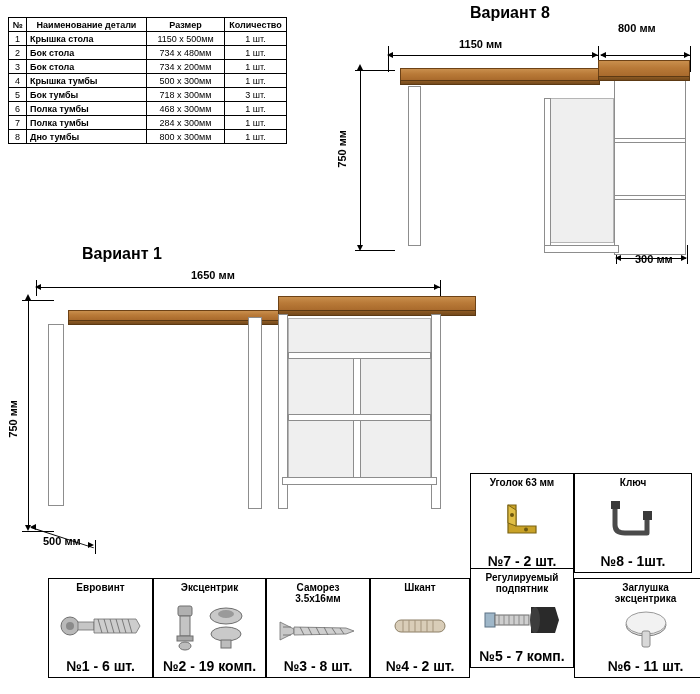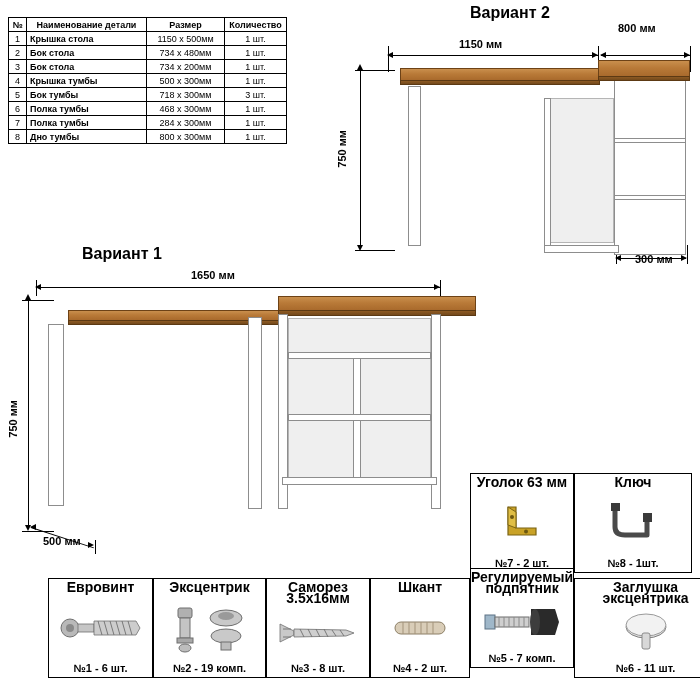--- a/index.html
+++ b/index.html
@@ -47,23 +47,23 @@
   .tick{background:#000;width:1px;}
   .ahead{width:0;height:0;border-style:solid;}
   .ahead.left{border-width:3.5px 6px 3.5px 0;border-color:transparent #000 transparent transparent;}
   .ahead.right{border-width:3.5px 0 3.5px 6px;border-color:transparent transparent transparent #000;}
   .ahead.up{border-width:0 3.5px 6px 3.5px;border-color:transparent transparent #000 transparent;}
   .ahead.down{border-width:6px 3.5px 0 3.5px;border-color:#000 transparent transparent transparent;}
 
   
   .hw-box{border:1px solid #000;box-sizing:border-box;background:#fff;
           display:flex;flex-direction:column;align-items:center;}
-  .hw-title{font-weight:bold;font-size:14px;text-align:center;line-height:11px;margin-top:3px;}
+  .hw-title{font-weight:bold;font-size:10px;text-align:center;line-height:11px;margin-top:3px;}
   .hw-art{flex:1;display:flex;align-items:center;justify-content:center;width:100%;}
-  .hw-qty{font-weight:bold;font-size:11px;text-align:center;margin-bottom:3px;}
+  .hw-qty{font-weight:bold;font-size:14px;text-align:center;margin-bottom:3px;}
 </style>
 </head>
 <body>
 
 <table class="abs" id="parts-table">
   <thead>
     <tr>
       <th>№</th>
       <th>Наименование детали</th>
       <th>Размер</th>
@@ -115,21 +115,21 @@
     </tr>
     <tr>
       <td class="num">8</td>
       <td class="nm">Дно тумбы</td>
       <td class="sz">800 x 300мм</td>
       <td class="qt">1 шт.</td>
     </tr>
   </tbody>
 </table>
 
-<div class="abs variant-title" id="variant2-title">Вариант 2</div>
+<div class="abs variant-title" id="variant2-title">Вариант 8</div>
 
 <div class="abs dim" style="left:459px;top:38px;">1150 мм</div>
 <div class="abs arrow-line" style="left:388px;top:55px;width:210px;height:1px;"></div>
 <div class="abs ahead left" style="left:387px;top:52px;"></div>
 <div class="abs ahead right" style="left:592px;top:52px;"></div>
 <div class="abs tick" style="left:388px;top:46px;height:26px;"></div>
 <div class="abs tick" style="left:598px;top:46px;height:26px;"></div>
 
 <div class="abs dim" style="left:618px;top:22px;">800 мм</div>
 <div class="abs arrow-line" style="left:601px;top:55px;width:89px;height:1px;"></div>

